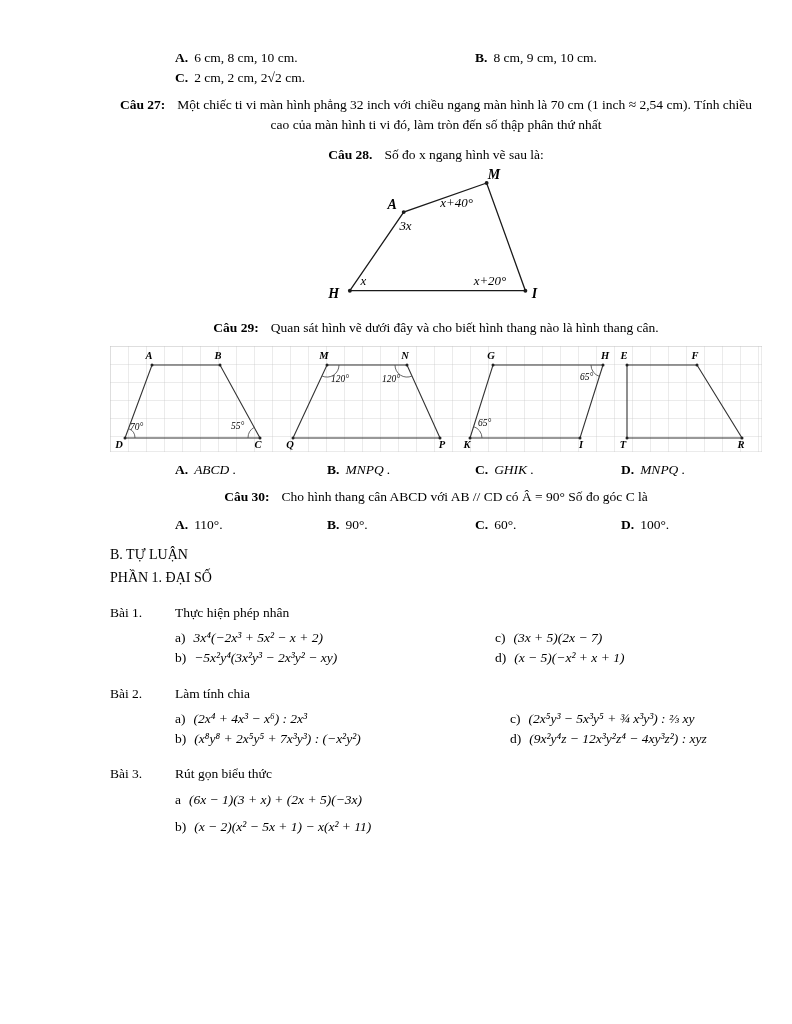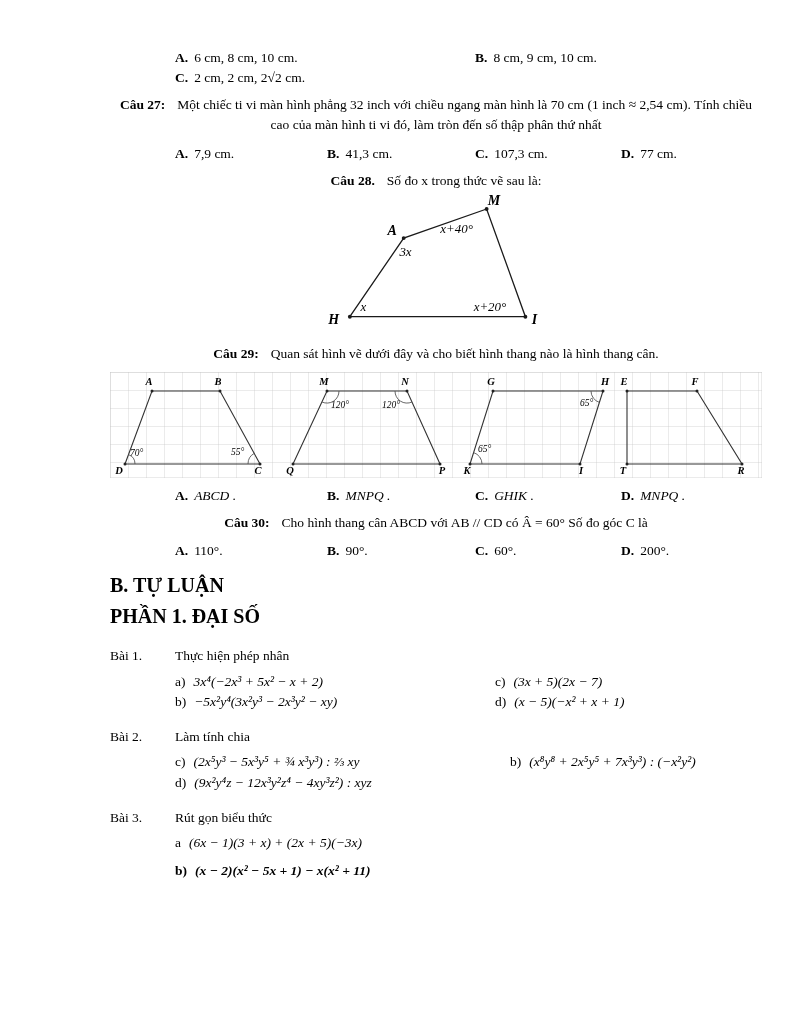--- a/index.html
+++ b/index.html
@@ -27,21 +27,21 @@
   .vl { font:bold italic 13px "Liberation Serif", serif; fill:#000; }
   .al { font:italic 12px "Liberation Serif", serif; fill:#000; }
 
   .fig29 { display:block; margin-top:8px; width:652px; height:106px; }
   .fig29 .shape { fill:none; stroke:#333; stroke-width:1.1; }
   .fig29 circle { fill:#222; }
   .gvl { font:bold italic 10.5px "Liberation Serif", serif; fill:#000; text-anchor:middle; }
   .gal { font:italic 9.5px "Liberation Serif", serif; fill:#000; }
   .arc { fill:none; stroke:#555; stroke-width:0.9; }
 
-  .sec { font-size:20px; font-weight:bold; margin-top:12px; line-height:1.45; }
+  .sec { font-size:14px; font-weight:normal; margin-top:12px; line-height:1.45; }
 
   .bai-head { display:flex; margin-top:15px; line-height:1.5; }
   .bl { font-weight:normal; width:65px; flex:0 0 65px; }
   .bt { }
   .expr-grid { display:grid; padding-left:65px; margin-top:5px; line-height:1.5; }
   .cols-b1 { grid-template-columns:320px auto; }
   .cols-b2 { grid-template-columns:335px auto; }
   .expr { white-space:nowrap; }
   .el { margin-right:8px; }
   .ee { font-style:italic; }
@@ -60,29 +60,23 @@
 
     <div class="opts2">
       <div class="opt"><span class="ol">A.</span><span class="ot">6 cm, 8 cm, 10 cm.</span></div>
       <div class="opt"><span class="ol">B.</span><span class="ot">8 cm, 9 cm, 10 cm.</span></div>
       <div class="opt"><span class="ol">C.</span><span class="ot">2 cm, 2 cm, 2√2 cm.</span></div>
     </div>
 
     <p class="qline">
       <span class="ql">Câu 27:</span><span>Một chiếc ti vi màn hình phẳng 32 inch với chiều ngang màn hình là 70 cm (1 inch ≈ 2,54 cm). Tính chiều cao của màn hình ti vi đó, làm tròn đến số thập phân thứ nhất</span>
     </p>
-    <div class="opts4">
-      <div class="opt"><span class="ol">A.</span><span class="ot">7,9 cm.</span></div>
-      <div class="opt"><span class="ol">B.</span><span class="ot">41,3 cm.</span></div>
-      <div class="opt"><span class="ol">C.</span><span class="ot">107,3 cm.</span></div>
-      <div class="opt"><span class="ol">D.</span><span class="ot">77 cm.</span></div>
-    </div>
-
-    <p class="qline">
-      <span class="ql">Câu 28.</span><span>Số đo x trong thức vẽ sau là:</span>
+
+    <p class="qline">
+      <span class="ql">Câu 28.</span><span>Số đo x ngang hình vẽ sau là:</span>
     </p>
     <svg class="fig28" viewBox="0 0 220 130">
       <polygon class="shape" points="157,13 80,40 30,113 193,113"></polygon>
       <circle cx="157" cy="13" r="1.8"></circle>
       <circle cx="80" cy="40" r="1.8"></circle>
       <circle cx="30" cy="113" r="1.8"></circle>
       <circle cx="193" cy="113" r="1.8"></circle>
       <text x="158" y="9" class="vl">M</text>
       <text x="65" y="37" class="vl">A</text>
       <text x="10" y="120" class="vl">H</text>
@@ -157,27 +151,27 @@
       <text x="631" y="102" class="gvl">R</text>
     </svg>
     <div class="opts4">
       <div class="opt"><span class="ol">A.</span><span class="ot ee">ABCD .</span></div>
       <div class="opt"><span class="ol">B.</span><span class="ot ee">MNPQ .</span></div>
       <div class="opt"><span class="ol">C.</span><span class="ot ee">GHIK .</span></div>
       <div class="opt"><span class="ol">D.</span><span class="ot ee">MNPQ .</span></div>
     </div>
 
     <p class="qline">
-      <span class="ql">Câu 30:</span><span>Cho hình thang cân ABCD với AB // CD có Â = 60° Số đo góc C là</span>
+      <span class="ql">Câu 30:</span><span>Cho hình thang cân ABCD với AB // CD có Â = 90° Số đo góc C là</span>
     </p>
     <div class="opts4">
       <div class="opt"><span class="ol">A.</span><span class="ot">110°.</span></div>
       <div class="opt"><span class="ol">B.</span><span class="ot">90°.</span></div>
       <div class="opt"><span class="ol">C.</span><span class="ot">60°.</span></div>
-      <div class="opt"><span class="ol">D.</span><span class="ot">200°.</span></div>
+      <div class="opt"><span class="ol">D.</span><span class="ot">100°.</span></div>
     </div>
 
     <h3 class="sec">B. TỰ LUẬN</h3>
     <h3 class="sec" style="margin-top:2px;">PHẦN 1. ĐẠI SỐ</h3>
 
     <div>
       <div class="bai-head">
         <span class="bl">Bài 1.</span>
         <span class="bt">Thực hiện phép nhân</span>
       </div>
@@ -188,34 +182,35 @@
         <div class="expr"><span class="el">d)</span><span class="ee">(x − 5)(−x² + x + 1)</span></div>
       </div>
     </div>
 
     <div>
       <div class="bai-head">
         <span class="bl">Bài 2.</span>
         <span class="bt">Làm tính chia</span>
       </div>
       <div class="expr-grid cols-b2">
+        <div class="expr"><span class="el">a)</span><span class="ee">(2x⁴ + 4x³ − x⁶) : 2x³</span></div>
         <div class="expr"><span class="el">c)</span><span class="ee">(2x⁵y³ − 5x³y⁵ + ¾ x³y³) : ⅔ xy</span></div>
         <div class="expr"><span class="el">b)</span><span class="ee">(x⁸y⁸ + 2x⁵y⁵ + 7x³y³) : (−x²y²)</span></div>
         <div class="expr"><span class="el">d)</span><span class="ee">(9x²y⁴z − 12x³y²z⁴ − 4xy³z²) : xyz</span></div>
       </div>
     </div>
 
     <div>
       <div class="bai-head">
         <span class="bl">Bài 3.</span>
         <span class="bt">Rút gọn biểu thức</span>
       </div>
       <div class="b3lines">
         <div class="expr"><span class="el">a</span><span class="ee">(6x − 1)(3 + x) + (2x + 5)(−3x)</span></div>
-        <div class="expr" style="margin-top:6px;font-weight:bold;"><span class="el">b)</span><span class="ee">(x − 2)(x² − 5x + 1) − x(x² + 11)</span></div>
+        <div class="expr" style="margin-top:6px;"><span class="el">b)</span><span class="ee">(x − 2)(x² − 5x + 1) − x(x² + 11)</span></div>
       </div>
     </div>
 
   </main>
 
   <div class="footer-bar">
     <span class="bar-left"></span>
     <span class="bar-right"></span>
   </div>
   <div class="page-num">4</div>

